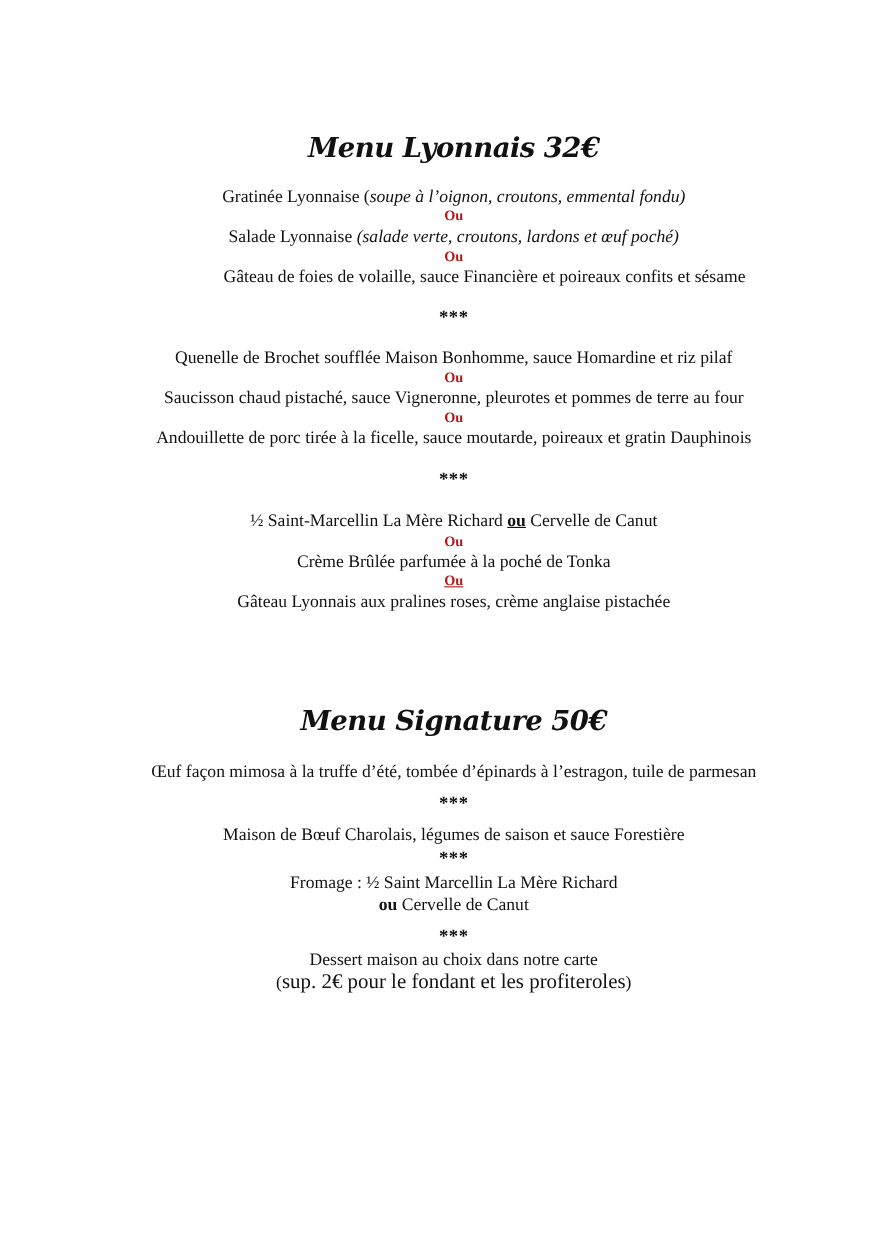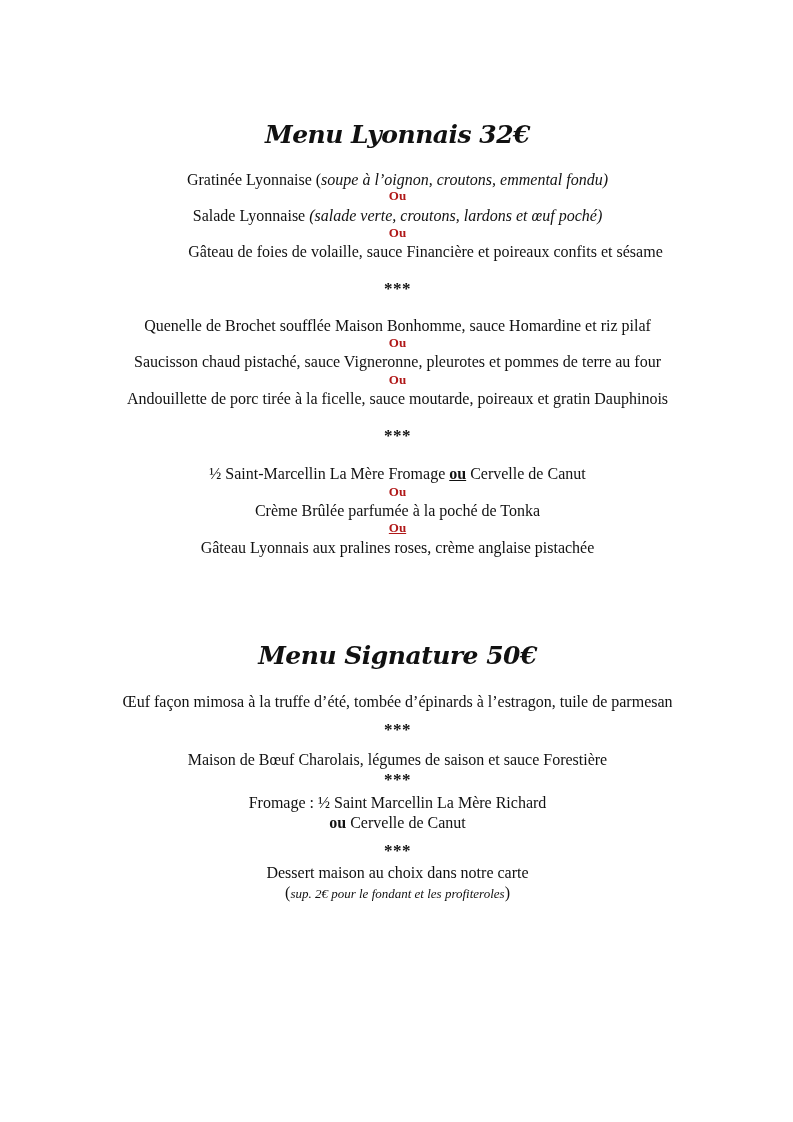--- a/index.html
+++ b/index.html
@@ -10,21 +10,21 @@
     body {
       width: 793px;
       height: 1122px;
       position: relative;
       overflow: hidden;
       font-family: "Liberation Serif", "DejaVu Serif", serif;
       color: #111111;
     }
     .page {
       position: absolute;
-      left: 1px; top: 0;
+      left: 16px; top: 0;
       width: 671px;
       height: 1122px;
       padding-left: 13px;
     }
     .line {
       position: absolute;
       left: 0;
       width: 793px;
       text-align: center;
       font-size: 16px;
@@ -60,21 +60,21 @@
       width: 793px;
       text-align: center;
       font-size: 17px;
       line-height: 18px;
       font-weight: bold;
       letter-spacing: 0.5px;
     }
     .it { font-style: italic; margin-top: 43px; }
     .bold-u { font-weight: bold; text-decoration: underline; }
     .bold { font-weight: bold; }
-    .small-it { font-style: italic; font-size: 13px; text-align: center; }
+    .small-it { font-size: 19px; text-align: center; }
   </style>
 </head>
 <body>
 
 <div class="page">
 
   <div class="title" style="top:120px;">Menu Lyonnais 32€</div>
 
   <div class="line" style="top:171px;"><span>Gratinée Lyonnaise (</span><span class="it">soupe à l’oignon, croutons, emmental fondu)</span></div>
   <div class="ou" style="top:189px;">Ou</div>
@@ -85,21 +85,21 @@
   <div class="stars" style="top:280px;">***</div>
 
   <div class="line" style="top:317px;">Quenelle de Brochet soufflée Maison Bonhomme, sauce Homardine et riz pilaf</div>
   <div class="ou" style="top:336px;">Ou</div>
   <div class="line" style="top:353px;">Saucisson chaud pistaché, sauce Vigneronne, pleurotes et pommes de terre au four</div>
   <div class="ou" style="top:373px;">Ou</div>
   <div class="line" style="top:390px;">Andouillette de porc tirée à la ficelle, sauce moutarde, poireaux et gratin Dauphinois</div>
 
   <div class="stars" style="top:427px;">***</div>
 
-  <div class="line" style="top:465px;"><span>½ Saint-Marcellin La Mère Fromage </span><span class="bold-u">ou</span><span> Cervelle de Canut</span></div>
+  <div class="line" style="top:465px;"><span>½ Saint-Marcellin La Mère Richard </span><span class="bold-u">ou</span><span> Cervelle de Canut</span></div>
   <div class="ou" style="top:485px;">Ou</div>
   <div class="line" style="top:502px;">Crème Brûlée parfumée à la poché de Tonka</div>
   <div class="ou underlined" style="top:521px;"><span>Ou</span></div>
   <div class="line" style="top:539px;">Gâteau Lyonnais aux pralines roses, crème anglaise pistachée</div>
 
   <div class="title" style="top:641px;">Menu Signature 50€</div>
 
   <div class="line" style="top:693px;">Œuf façon mimosa à la truffe d’été, tombée d’épinards à l’estragon, tuile de parmesan</div>
   <div class="stars" style="top:721px;">***</div>
 

